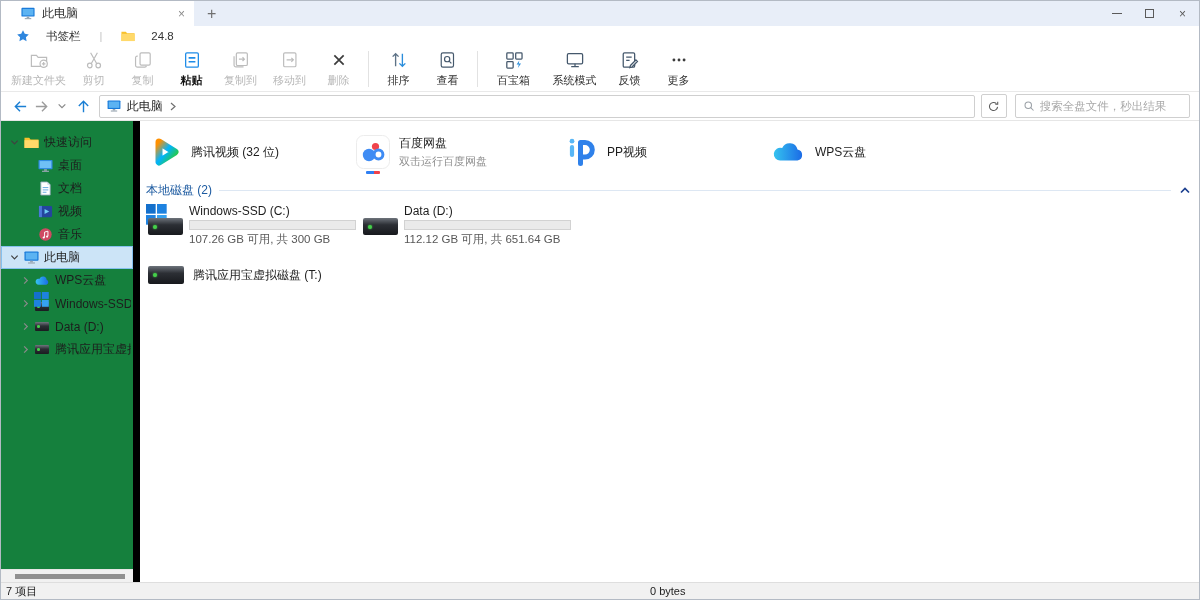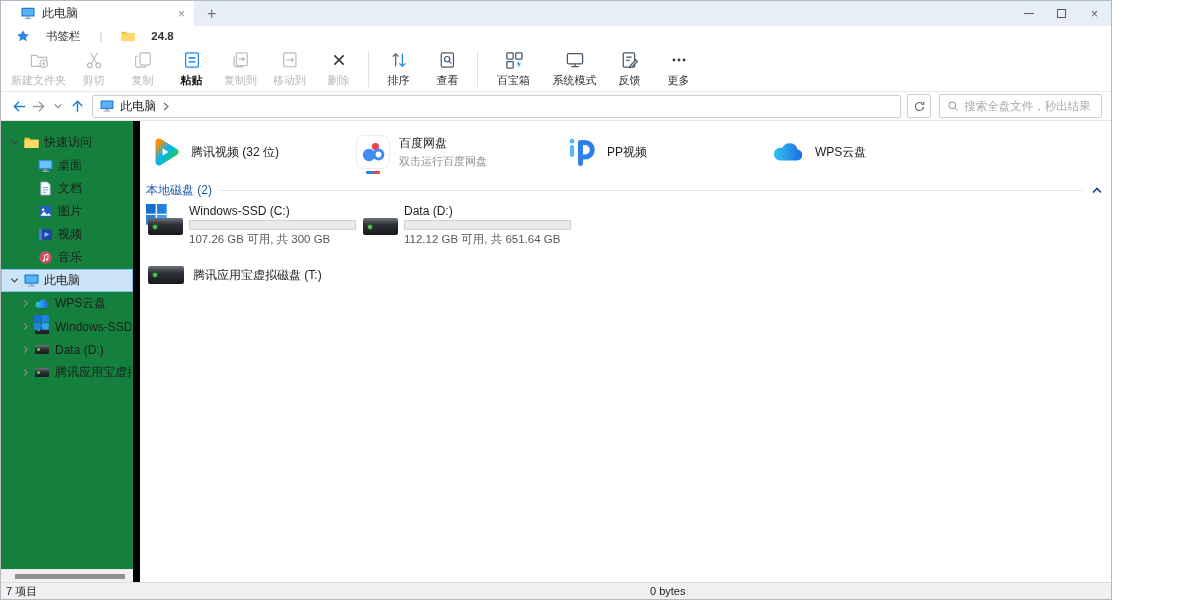--- a/index.html
+++ b/index.html
@@ -1,39 +1,39 @@
 <!DOCTYPE html>
 <html><head>
 <meta charset="utf-8">
 <style>
   * { margin:0; padding:0; box-sizing:border-box; }
   html,body { width:1200px; height:600px; }
   body { font-family:"Liberation Sans","DejaVu Sans",sans-serif; background:#fff; }
-  .window { width:1112px; height:600px; border:1px solid #b3bac4; display:flex; flex-direction:column; overflow:hidden; background:#fff; }
+  .window { width:1200px; height:600px; border:1px solid #b3bac4; display:flex; flex-direction:column; overflow:hidden; background:#fff; }
 
   
   .titlebar { height:25px; background:#e8eef8; display:flex; align-items:center; flex:none; }
   .tab { width:193px; height:25px; background:#fff; display:flex; align-items:center; padding:0 9px 0 20px; gap:7px; }
   .tab-icon svg { width:14px; height:13px; display:block; }
   .tab-title { font-size:12px; color:#2b2b2b; flex:1; white-space:nowrap; overflow:hidden; }
   .tab-close { color:#8c8c8c; font-size:12px; line-height:1; cursor:default; }
   .newtab { margin-left:13px; color:#707070; font-size:16px; font-weight:400; line-height:1; }
   .win-controls { margin-left:auto; display:flex; height:100%; }
   .win-btn { width:33px; height:100%; display:flex; align-items:center; justify-content:center; color:#5a5a5a; }
   .min-glyph { width:10px; height:1px; background:#5a5a5a; display:block; }
   .max-glyph { width:9px; height:9px; border:1px solid #5a5a5a; display:block; }
   .close-glyph { font-size:12px; color:#5a5a5a; line-height:1; }
 
   
   .bookmarkbar { height:20px; background:#fff; display:flex; align-items:center; padding-left:15px; gap:16px; flex:none; }
   .bm-star svg { width:14px; height:14px; display:block; }
   .bm-label { font-size:11.5px; color:#3a3a3a; }
   .bm-sep { color:#c4c4c4; font-size:11px; padding:0 3px; }
   .bm-folder svg { width:14px; height:12px; display:block; }
-  .bm-folder-label { font-size:11.5px; color:#333; font-weight:700;text-align:right; }
+  .bm-folder-label { font-size:11.5px; color:#333; font-weight:400;text-align:right; }
 
   
   .toolbar { height:46px; background:#fff; border-bottom:1px solid #e9e9e9; display:flex; align-items:center; padding-left:7px; flex:none; }
   .tb-item { width:49px; display:flex; flex-direction:column; align-items:center; justify-content:center; gap:2px; }
   .tb-item.wide { width:61px; }
   .tb-item svg { width:22px; height:22px; display:block; }
   .tb-label { font-size:11px; color:#2d2d2d; white-space:nowrap; }
   .tb-item.disabled .tb-label { color:#b7b7b7; }
   .tb-item.emph .tb-label { color:#111; font-weight:700; }
   .tb-sep { width:1px; height:36px; background:#e2e2e2; margin:0 5px; }
@@ -383,30 +383,20 @@
                 <line x1="5" y1="9.5" x2="11" y2="9.5"></line>
                 <line x1="5" y1="12" x2="9" y2="12"></line>
               </g>
             </svg>
           </span>
         <span class="sb-label">文档</span>
       </div>
       <div class="sb-row lvl-quick">
         <span class="sb-icon">
             <svg viewBox="0 0 16 16">
-              <rect x="1" y="2" width="14" height="12" rx="1.5" fill="#2460b8"></rect>
-              <circle cx="5.4" cy="6" r="1.3" fill="#fff"></circle>
-              <path d="M2.5 12.5 l4-4.5 3 3.5 2-2 2.5 3z" fill="#fff"></path>
-            </svg>
-          </span>
-        <span class="sb-label">图片</span>
-      </div>
-      <div class="sb-row lvl-quick">
-        <span class="sb-icon">
-            <svg viewBox="0 0 16 16">
               <rect x="1" y="2" width="14" height="12" rx="1.5" fill="#24459e"></rect>
               <rect x="1" y="2" width="3.2" height="12" fill="#4a77d8"></rect>
               <path d="M7 5.3 l5 2.7 -5 2.7z" fill="#6ecbf2"></path>
             </svg>
           </span>
         <span class="sb-label">视频</span>
       </div>
       <div class="sb-row lvl-quick">
         <span class="sb-icon">
             <svg viewBox="0 0 16 16">

